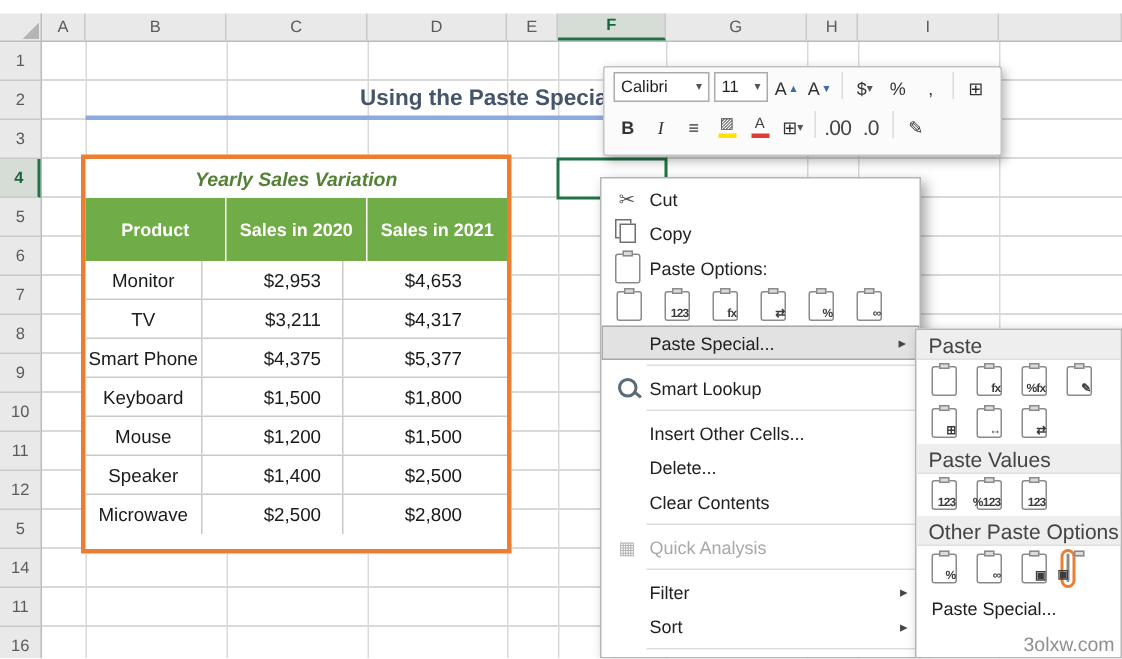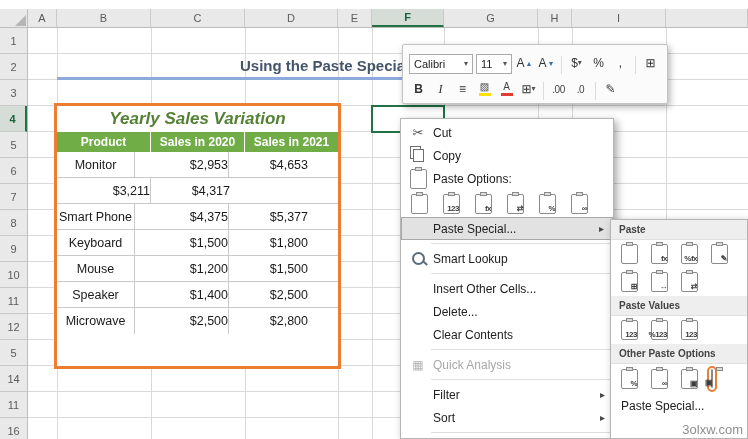--- a/index.html
+++ b/index.html
@@ -28,53 +28,53 @@
 
   .sheet-title{left:240px;top:57px;font-size:15px;font-weight:bold;color:#44546A;z-index:1;white-space:nowrap}
   .title-rule{left:57px;top:77px;width:600px;height:3px;background:#8EA9DB;z-index:1}
   .active-cell{left:371px;top:105px;width:74px;height:28px;border:2px solid #217346;
                background:#fff;box-sizing:border-box;z-index:2}
 
   
   .sales-table{left:54px;top:103px;width:287px;height:266px;border:3px solid #ED7D31;
                background:#fff;box-sizing:border-box;z-index:2}
   .t-caption{height:26px;display:flex;align-items:center;justify-content:center;
-             color:#548235;font-weight:bold;font-style:italic;font-size:17px}
-  .t-head{height:20px;display:flex;background:#70AD47}
+             color:#548235;font-weight:bold;font-style:italic;font-size:13px}
+  .t-head{height:42px;display:flex;background:#70AD47}
   .t-head .hc{color:#fff;font-weight:bold;font-size:12px;display:flex;align-items:center;
               justify-content:center;border-right:1px solid #ffffff;box-sizing:border-box;height:100%}
   .t-head .hc:last-child{border-right:none}
   .t-row{height:26px;display:flex;border-bottom:1px solid #c9c9c9;box-sizing:border-box}
   .t-row:last-child{border-bottom:none}
   .t-row .c{display:flex;align-items:center;font-size:12.5px;color:#1a1a1a;
             border-right:1px solid #c9c9c9;box-sizing:border-box;height:100%}
   .t-row .c:last-child{border-right:none}
   .t-row .c0{width:78px;justify-content:center}
-  .t-row .c1{width:94px;justify-content:flex-end;}
+  .t-row .c1{width:94px;justify-content:flex-end;padding-right:14px}
   .t-row .c2{width:93px;justify-content:flex-end;padding-right:14px}
   .t-head .h0{width:94px}.t-head .h1{width:94px}.t-head .h2{width:93px}
 
   
   .mini-toolbar{left:402px;top:44px;width:266px;height:60px;background:#fbfbfb;
                 border:1px solid #c3c3c3;border-radius:2px;box-shadow:2px 3px 7px rgba(0,0,0,.3);
                 padding:3px 6px;box-sizing:border-box;z-index:5}
-  .mt-row{display:flex;align-items:flex-end;height:26px;gap:3px}
+  .mt-row{display:flex;align-items:flex-start;height:26px;gap:3px}
   .mt-select{height:20px;border:1px solid #ababab;background:#fff;display:flex;align-items:center;
              font-size:11px;color:#222;padding:0 4px;gap:3px;box-sizing:border-box}
   .caret{font-size:8px;color:#555;line-height:1}
   .mt-btn{height:22px;min-width:19px;display:flex;align-items:center;justify-content:center;
           font-size:12px;color:#333;border-radius:2px;position:relative}
   .mt-sup{font-size:7px;margin-left:1px;color:#3a6ea5;line-height:1}
   .colorbar{display:flex;flex-direction:column;align-items:center;line-height:1}
   .colorbar .g{font-size:10px;color:#444}
   .bar{width:12px;height:3px;margin-top:1px}
   .bar.yellow{background:#FFE000}
   .bar.red{background:#E03C31}
   .mt-sep{width:1px;height:18px;background:#dcdcdc;margin:0 2px}
-  .mt-small{font-size:10px;color:#444;letter-spacing:-0.5px}
+  .mt-small{font-size:14px;color:#444;letter-spacing:-0.5px}
 
   
   .ctx{left:400px;top:118px;width:214px;height:321px;background:#fff;border:1px solid #b5b5b5;
        box-shadow:3px 3px 8px rgba(0,0,0,.35);z-index:6;padding-top:2px;box-sizing:border-box;overflow:hidden}
   .mi{height:23px;display:flex;align-items:center;font-size:12px;color:#212121;
       position:relative;padding-left:32px;box-sizing:border-box}
   .mi .gut{position:absolute;left:6px;width:22px;display:flex;justify-content:center;align-items:center}
   .mi .sub-arrow{position:absolute;right:8px;font-size:10px;color:#444}
   .mi.hl{background:#e2e2e2;border:1px solid #a8a8a8;padding-left:31px}
   .mi.dis{color:#a8a8a8}
@@ -94,21 +94,21 @@
               border:1px solid #6e6e6e;background:#fff;z-index:-1}
   .mag{width:9px;height:9px;border:2px solid #5a6b7a;border-radius:50%;position:relative;box-sizing:content-box}
   .mag::after{content:"";position:absolute;width:6px;height:2px;background:#5a6b7a;
               right:-5px;bottom:-1px;transform:rotate(40deg)}
   .qa-icon{font-size:12px;color:#b3b3b3}
 
   
   .sub{left:610px;top:219px;width:138px;height:220px;background:#fff;border:1px solid #b5b5b5;
        box-shadow:3px 3px 8px rgba(0,0,0,.35);z-index:7;box-sizing:border-box;overflow:hidden}
   .sub-h{height:20px;background:#eeeeee;display:flex;align-items:center;padding-left:8px;
-         font-size:10px;font-weight:bold;color:#444;border-bottom:1px solid #e0e0e0;box-sizing:border-box}
+         font-size:14px;font-weight:normal;color:#444;border-bottom:1px solid #e0e0e0;box-sizing:border-box}
   .sub-icons{height:28px;display:flex;align-items:center;gap:13px;padding-left:10px}
   .sub-icons.tall{height:30px}
   .hl-wrap{outline:2px solid #ED7D31;outline-offset:2px;border-radius:1px}
   .sub .mi{padding-left:10px}
 
   .wm{right:5px;top:422px;font-size:13px;color:#8f8f8f;z-index:9}
 </style>
 </head>
 <body>
 
@@ -169,20 +169,21 @@
       <div class="hc h0">Product</div>
       <div class="hc h1">Sales in 2020</div>
       <div class="hc h2">Sales in 2021</div>
     </div>
     <div class="t-row">
       <div class="c c0">Monitor</div>
       <div class="c c1">$2,953</div>
       <div class="c c2">$4,653</div>
     </div>
     <div class="t-row">
+      <div class="c c0">TV</div>
       <div class="c c1">$3,211</div>
       <div class="c c2">$4,317</div>
     </div>
     <div class="t-row">
       <div class="c c0">Smart Phone</div>
       <div class="c c1">$4,375</div>
       <div class="c c2">$5,377</div>
     </div>
     <div class="t-row">
       <div class="c c0">Keyboard</div>

